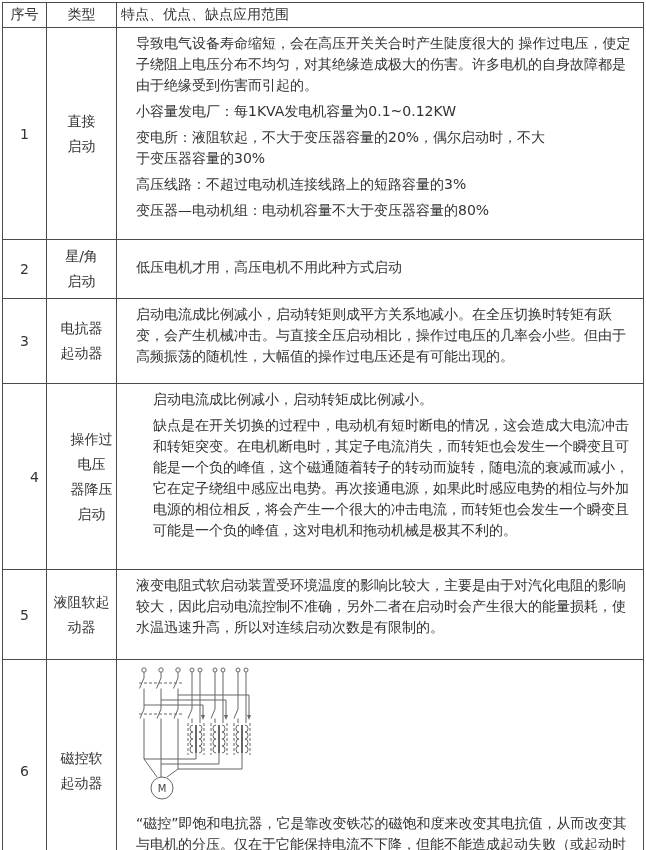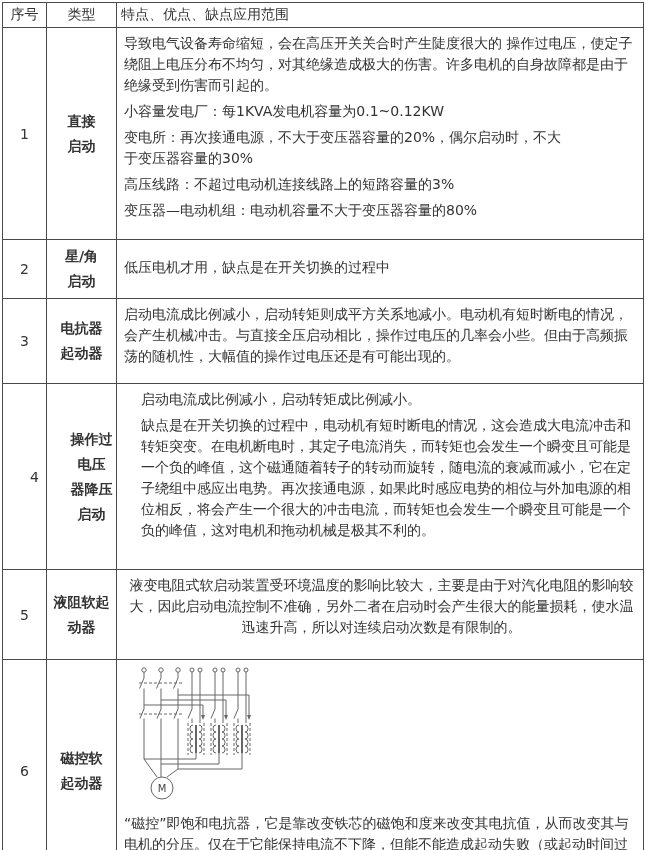--- a/index.html
+++ b/index.html
@@ -25,35 +25,35 @@
     border: 1px solid #4a4a4a;
     font-size: 14px;
     font-weight: normal;
     vertical-align: middle;
     padding: 0;
     overflow: hidden;
   }
   .doc th.h-desc { text-align: left; padding-left: 4px; border-radius: 8px; }
   .doc th { height: 24px; text-align: center; }
   td.c-no, td.c-type { text-align: center; }
-  td.c-type div { line-height: 25px; font-weight: bold; }
+  td.c-type div { line-height: 25px; }
   td.c-desc {
     vertical-align: top;
     padding: 3px 4px 0 3px;
   }
   td.c-desc p {
-    margin: 2px 0 5px 4px;
+    margin: 2px 0 5px 16px;
     line-height: 21px;
     white-space: pre-wrap;
   }
   tr.r1 td { height: 208px; }
   tr.r2 td { height: 55px; }
   tr.r3 td { height: 81px; }
   tr.r4 td { height: 182px; padding-left: 20px; }
-  tr.r5 td { height: 86px; text-align: center; }
+  tr.r5 td { height: 86px; }
   tr.r6 td { height: 204px; }
   .diagram-wrap {
     margin: 2px 0 0 10px;
     width: 150px;
     height: 146px;
   }
   .diagram-wrap svg { display: block; }
   .dg { stroke: #666666; fill: none; stroke-width: 1; }
   .dg-dash { stroke: #666666; fill: none; stroke-width: 1; stroke-dasharray: 3 2; }
   .dg-fill { fill: #666666; stroke: none; }
@@ -79,46 +79,46 @@
 
     <tr class="r1">
       <td class="c-no">1</td>
       <td class="c-type">
         <div>直接</div>
         <div>启动</div>
       </td>
       <td class="c-desc">
         <p>导致电气设备寿命缩短，会在高压开关关合时产生陡度很大的 操作过电压，使定子绕阻上电压分布不均匀，对其绝缘造成极大的伤害。许多电机的自身故障都是由于绝缘受到伤害而引起的。</p>
         <p>小容量发电厂：每1KVA发电机容量为0.1~0.12KW</p>
-        <p>变电所：再次接通电源，不大于变压器容量的20%，偶尔启动时，不大
+        <p>变电所：液阻软起，不大于变压器容量的20%，偶尔启动时，不大
 于变压器容量的30%</p>
         <p>高压线路：不超过电动机连接线路上的短路容量的3%</p>
         <p>变压器—电动机组：电动机容量不大于变压器容量的80%</p>
       </td>
     </tr>
 
     <tr class="r2">
       <td class="c-no">2</td>
       <td class="c-type">
         <div>星/角</div>
         <div>启动</div>
       </td>
       <td class="c-desc">
-        <p style="margin-top:14px">低压电机才用，缺点是在开关切换的过程中</p>
+        <p style="margin-top:14px">低压电机才用，高压电机不用此种方式启动</p>
       </td>
     </tr>
 
     <tr class="r3">
       <td class="c-no">3</td>
       <td class="c-type">
         <div>电抗器</div>
         <div>起动器</div>
       </td>
       <td class="c-desc">
-        <p>启动电流成比例减小，启动转矩则成平方关系地减小。电动机有短时断电的情况，会产生机械冲击。与直接全压启动相比，操作过电压的几率会小些。但由于高频振荡的随机性，大幅值的操作过电压还是有可能出现的。</p>
+        <p>启动电流成比例减小，启动转矩则成平方关系地减小。在全压切换时转矩有跃变，会产生机械冲击。与直接全压启动相比，操作过电压的几率会小些。但由于高频振荡的随机性，大幅值的操作过电压还是有可能出现的。</p>
       </td>
     </tr>
 
     <tr class="r4">
       <td class="c-no">4</td>
       <td class="c-type">
         <div>操作过电压</div>
         <div>器降压</div>
         <div>启动</div>
       </td>

